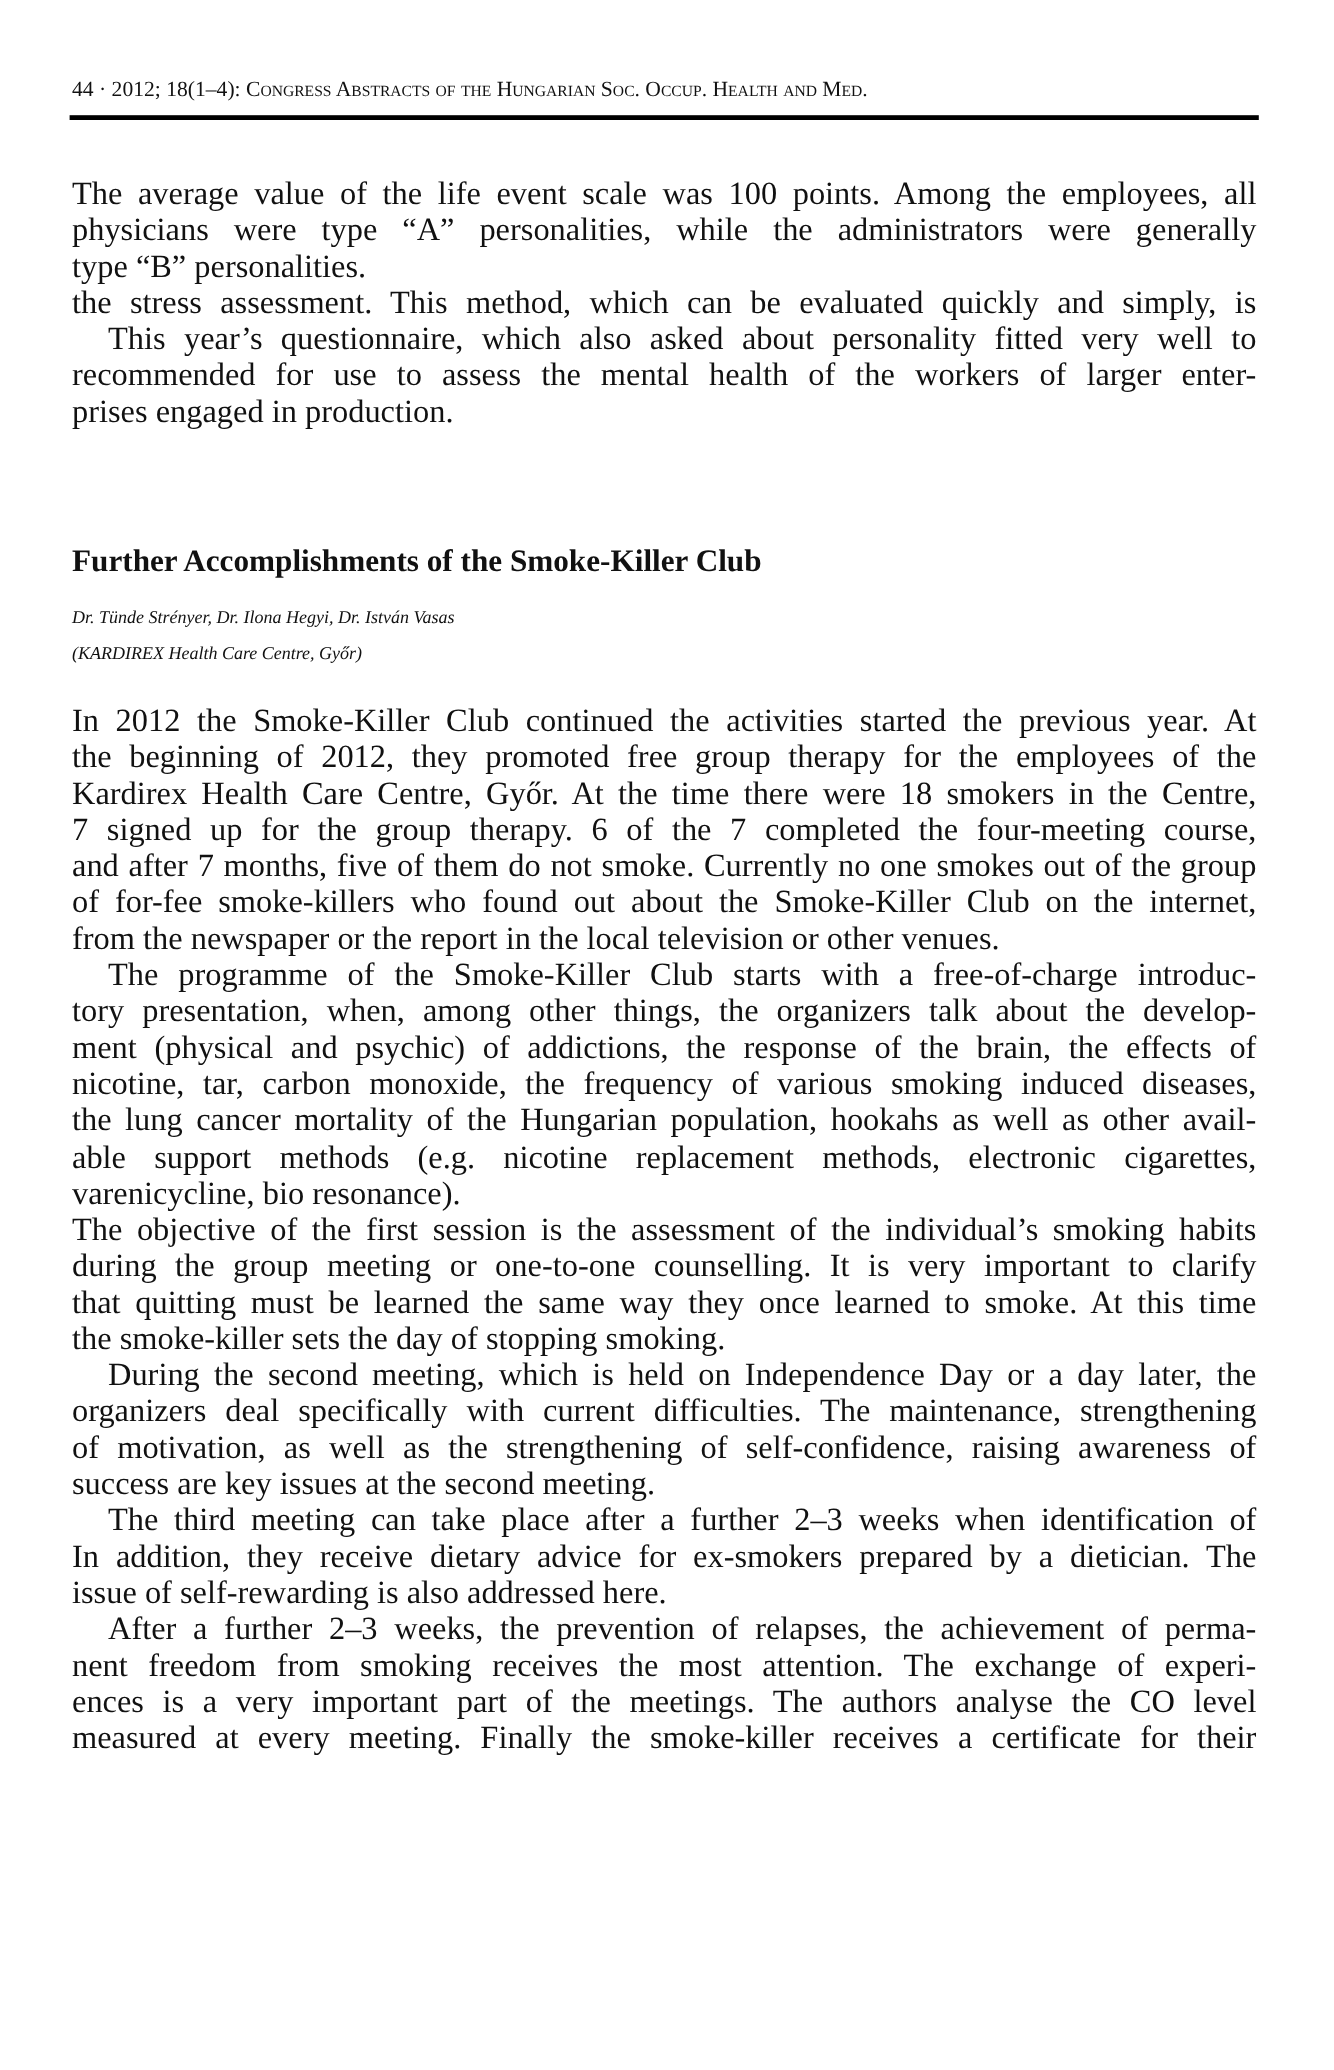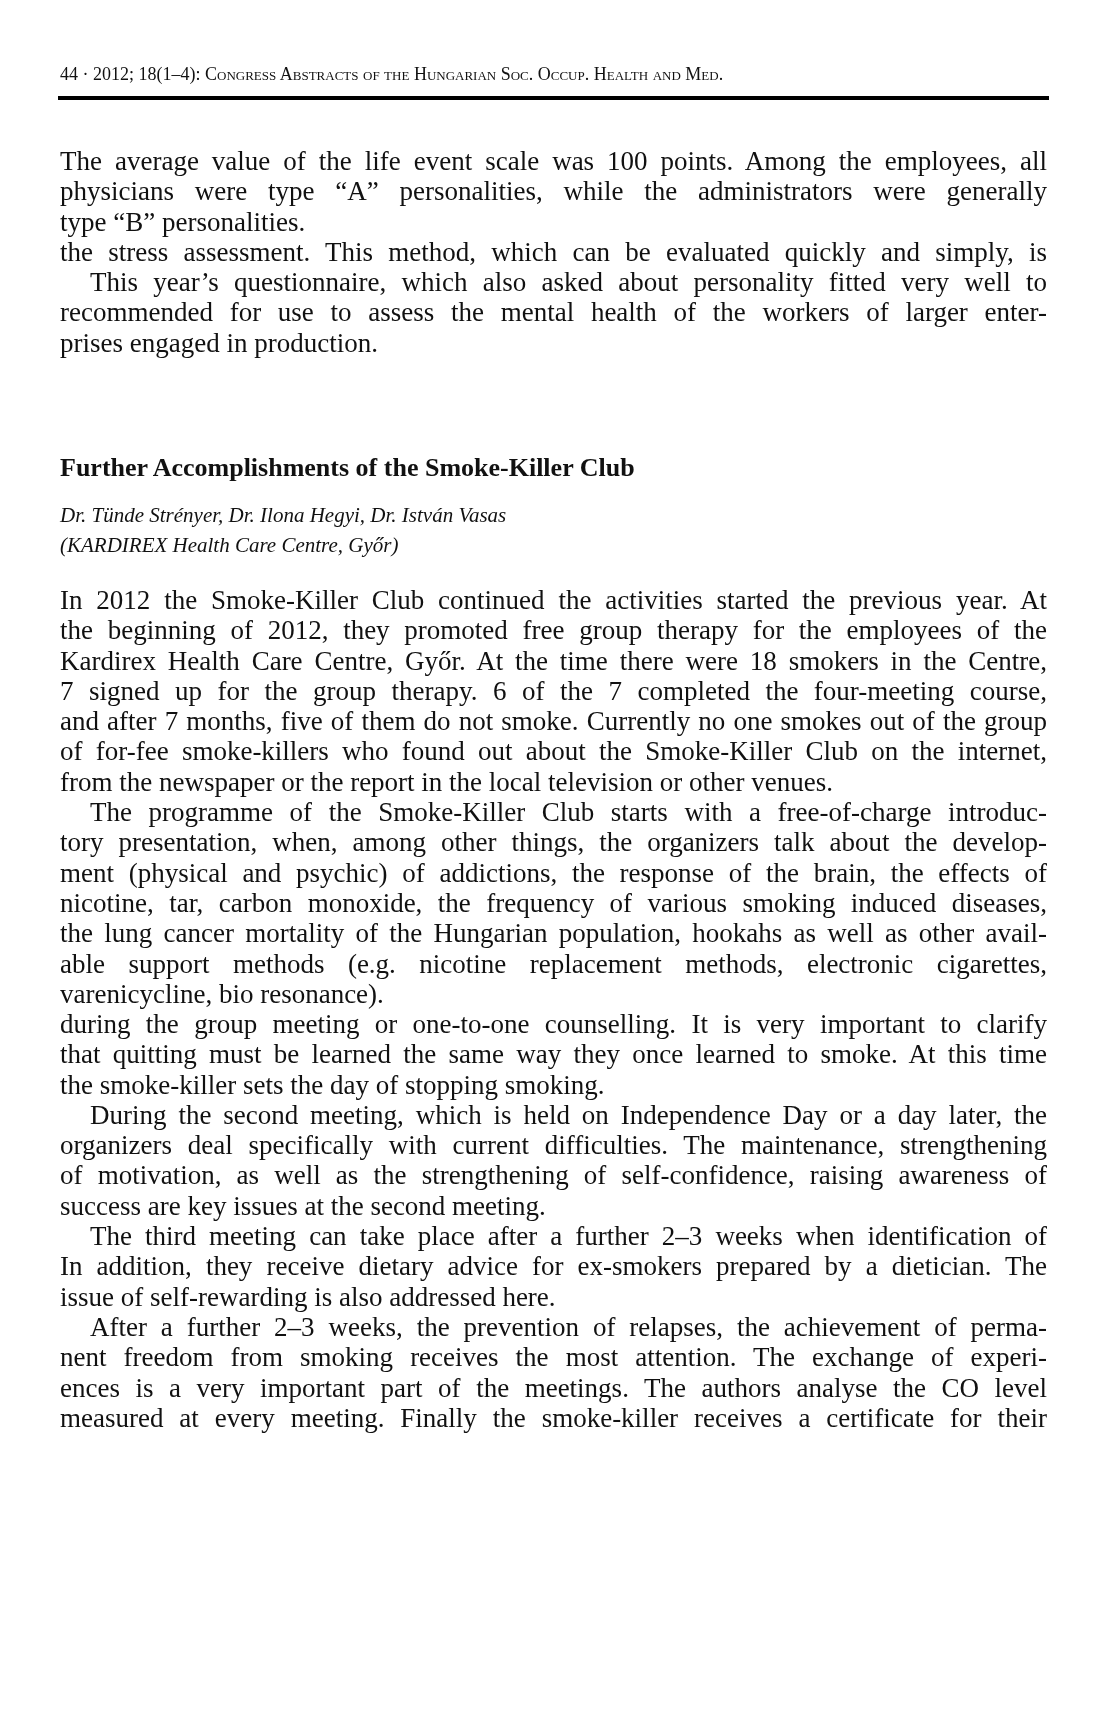--- a/index.html
+++ b/index.html
@@ -19,21 +19,21 @@
   }
   .line.last { text-align-last: left; }
   .line.indent { padding-left: 30px; }
   .heading {
     position: absolute; left: 60px; top: 452px;
     font-family: "Liberation Serif", serif; font-weight: bold; font-size: 26px; line-height: 32px;
     white-space: nowrap;
   }
   .authors {
     position: absolute; left: 60px; top: 500px;
-    font-family: "Liberation Serif", serif; font-style: italic; font-size: 21px;
+    font-family: "Liberation Serif", serif; font-style: italic; font-size: 15px;
   }
   .authors .line { text-align: left; text-align-last: left; height: 30px; line-height: 30px; }
 </style>
 </head>
 <body>
 
 <div class="page">
 
   <div class="running-head">
     <span>44</span>
@@ -80,20 +80,21 @@
         <span class="line">ment (physical and psychic) of addictions, the response of the brain, the effects of</span>
         <span class="line">nicotine, tar, carbon monoxide, the frequency of various smoking induced diseases,</span>
         <span class="line">the lung cancer mortality of the Hungarian population, hookahs as well as other avail-</span>
         <span class="line">able support methods (e.g. nicotine replacement methods, electronic cigarettes,</span>
         <span class="line last">varenicycline, bio resonance).</span>
       </div>
     </div>
 
   <div class="block" id="sec2" style="top:1009px;">
       <div>
+        <span class="line">The objective of the first session is the assessment of the individual’s smoking habits</span>
         <span class="line">during the group meeting or one-to-one counselling. It is very important to clarify</span>
         <span class="line">that quitting must be learned the same way they once learned to smoke. At this time</span>
         <span class="line last">the smoke-killer sets the day of stopping smoking.</span>
       </div>
       <div>
         <span class="line indent">During the second meeting, which is held on Independence Day or a day later, the</span>
         <span class="line">organizers deal specifically with current difficulties. The maintenance, strengthening</span>
         <span class="line">of motivation, as well as the strengthening of self-confidence, raising awareness of</span>
         <span class="line last">success are key issues at the second meeting.</span>
       </div>

